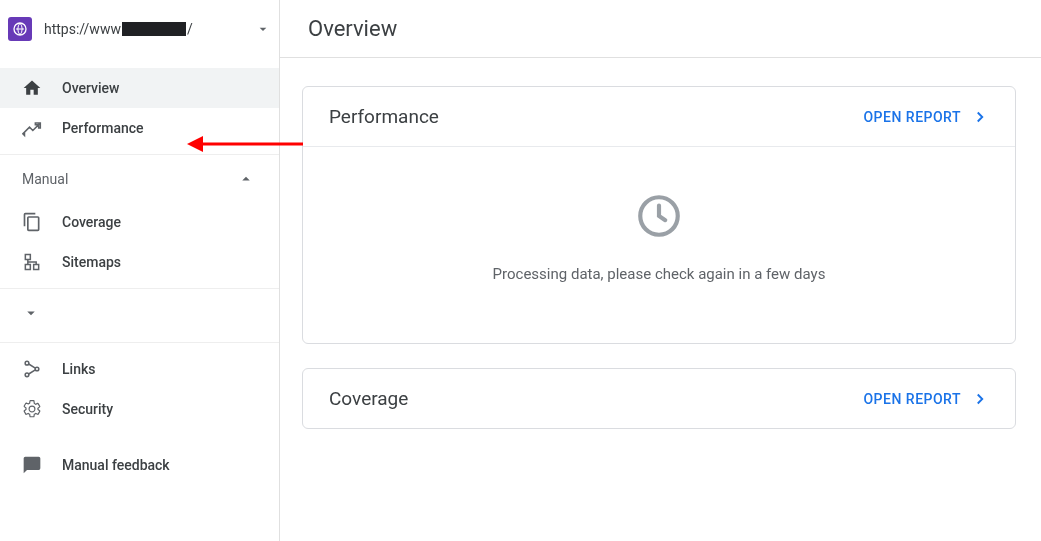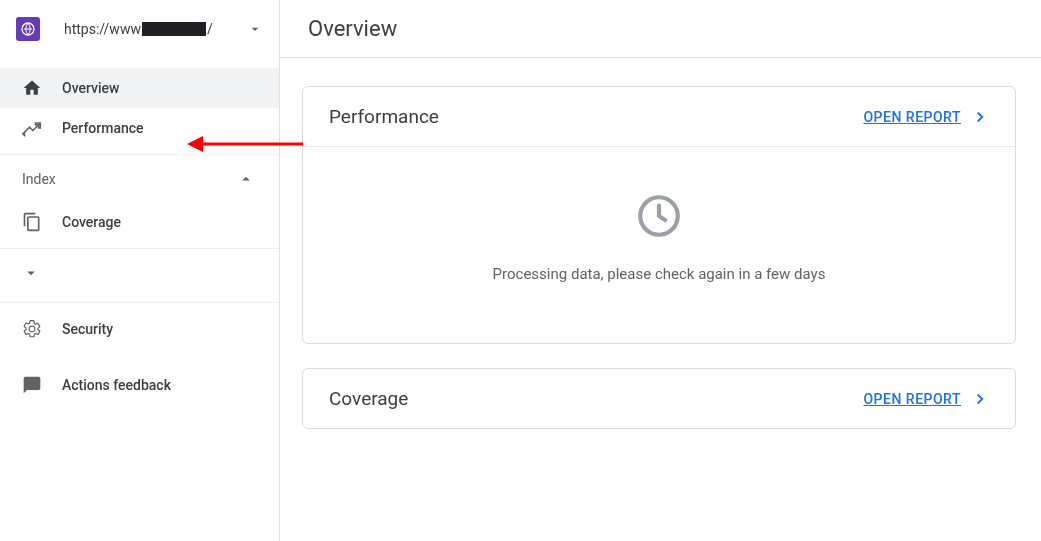--- a/index.html
+++ b/index.html
@@ -19,23 +19,23 @@
       background: #fff;
       border-right: 1px solid #e0e0e0;
       display: flex;
       flex-direction: column;
       position: relative;
     }
     .property-selector {
       display: flex;
       align-items: center;
       height: 58px;
-      padding: 0 16px;
+      padding: 0 8px;
       cursor: pointer;
-      gap: 24px;
+      gap: 12px;
     }
     .property-icon {
       width: 24px; height: 24px;
       background: #673ab7;
       border-radius: 3px;
       display: flex;
       align-items: center;
       justify-content: center;
       color: #fff;
       font-size: 14px;
@@ -147,21 +147,20 @@
     }
     .open-report {
       display: flex;
       align-items: center;
       gap: 10px;
       color: #1a73e8;
       font-size: 14px;
       font-weight: 500;
       letter-spacing: 0.5px;
       cursor: pointer;
-      text-decoration: underline;
     }
     .open-report .chev-r { width: 18px; height: 18px; stroke: #1a73e8; }
 
     .card-body {
       padding: 44px 20px 60px;
       text-align: center;
     }
     .clock-ic {
       width: 50px; height: 50px;
       margin: 0 auto 24px;
@@ -211,50 +210,68 @@
         <span>Overview</span>
       </div>
       <div class="nav-item">
         <svg class="nav-icon" viewBox="0 0 24 24">
             <path d="M3 17l6-6 4 4 7-7v4h2V6h-6v2h4l-7 7-4-4-8 8 2 2z" fill="none" stroke="#5f6368" stroke-width="1.8"></path>
           </svg>
         <span>Performance</span>
       </div>
 
       <div class="section-header">
-        <span>Index</span>
+        <span>Manual</span>
         <svg class="chev" width="18" height="18" viewBox="0 0 24 24">
             <path d="M7 14l5-5 5 5z"></path>
           </svg>
       </div>
       <div class="nav-item">
         <svg class="nav-icon" viewBox="0 0 24 24">
             <path d="M16 1H4a2 2 0 00-2 2v14h2V3h12V1zm3 4H8a2 2 0 00-2 2v14a2 2 0 002 2h11a2 2 0 002-2V7a2 2 0 00-2-2zm0 16H8V7h11v14z"></path>
           </svg>
         <span>Coverage</span>
       </div>
+      <div class="nav-item">
+        <svg class="nav-icon" viewBox="0 0 24 24">
+            <rect x="4" y="3" width="6" height="6" fill="none" stroke="#5f6368" stroke-width="1.8"></rect>
+            <rect x="4" y="15" width="6" height="6" fill="none" stroke="#5f6368" stroke-width="1.8"></rect>
+            <rect x="14" y="15" width="6" height="6" fill="none" stroke="#5f6368" stroke-width="1.8"></rect>
+            <path d="M7 9v3h10v3M7 12v3" fill="none" stroke="#5f6368" stroke-width="1.8"></path>
+          </svg>
+        <span>Sitemaps</span>
+      </div>
 
       <div class="section-header">
         <svg class="chev" width="18" height="18" viewBox="0 0 24 24">
             <path d="M7 10l5 5 5-5z"></path>
           </svg>
       </div>
 
       <div style="border-top:1px solid #eee; margin-top:6px; padding-top:6px;">
+        <div class="nav-item">
+          <svg class="nav-icon" viewBox="0 0 24 24">
+              <circle cx="6" cy="5" r="2.2" fill="none" stroke="#5f6368" stroke-width="1.8"></circle>
+              <circle cx="6" cy="19" r="2.2" fill="none" stroke="#5f6368" stroke-width="1.8"></circle>
+              <circle cx="18" cy="12" r="2.2" fill="none" stroke="#5f6368" stroke-width="1.8"></circle>
+              <path d="M8 6l8 5M8 18l8-5" fill="none" stroke="#5f6368" stroke-width="1.8"></path>
+            </svg>
+          <span>Links</span>
+        </div>
         <div class="nav-item">
           <svg class="nav-icon" viewBox="0 0 24 24">
               <path d="M19.14 12.94a7.07 7.07 0 000-1.88l2.03-1.58a.5.5 0 00.12-.64l-1.92-3.32a.5.5 0 00-.6-.22l-2.39.96a7.03 7.03 0 00-1.62-.94l-.36-2.54A.5.5 0 0013.9 2h-3.84a.5.5 0 00-.49.42l-.36 2.54c-.58.24-1.12.55-1.62.94l-2.39-.96a.5.5 0 00-.6.22L2.68 8.48a.5.5 0 00.12.64l2.03 1.58a7.07 7.07 0 000 1.88l-2.03 1.58a.5.5 0 00-.12.64l1.92 3.32a.5.5 0 00.6.22l2.39-.96c.5.39 1.04.7 1.62.94l.36 2.54a.5.5 0 00.49.42h3.84a.5.5 0 00.49-.42l.36-2.54c.58-.24 1.12-.55 1.62-.94l2.39.96a.5.5 0 00.6-.22l1.92-3.32a.5.5 0 00-.12-.64l-2.03-1.58zM12 15.5A3.5 3.5 0 1112 8.5a3.5 3.5 0 010 7z" fill="none" stroke="#5f6368" stroke-width="1.4"></path>
             </svg>
           <span>Security</span>
         </div>
         <div class="nav-item" style="margin-top:16px;">
           <svg class="nav-icon" viewBox="0 0 24 24">
               <path d="M20 2H4a2 2 0 00-2 2v18l4-4h14a2 2 0 002-2V4a2 2 0 00-2-2z"></path>
             </svg>
-          <span>Actions feedback</span>
+          <span>Manual feedback</span>
         </div>
       </div>
     </div>
   </aside>
 
   <main class="main">
     <div class="main-header">
       <h1 class="page-title">Overview</h1>
     </div>
     <div class="main-body">

